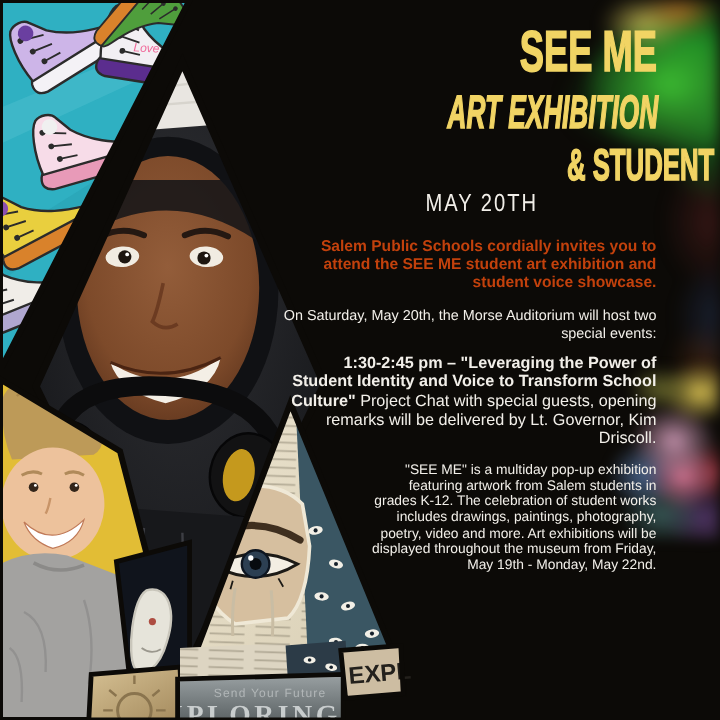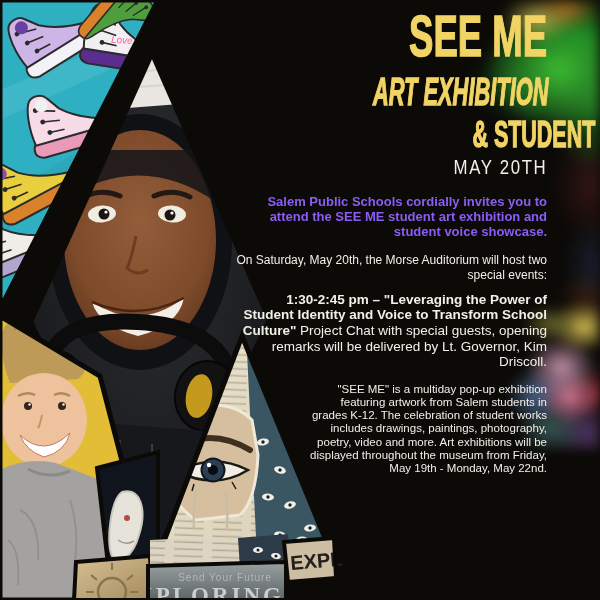--- a/index.html
+++ b/index.html
@@ -43,29 +43,29 @@
   .content{
     position:absolute;top:0;right:53px;width:312px;
     text-align:right;color:#f2efe9;
   }
   .t-line{line-height:1;}
   .sq{
     display:inline-block;transform-origin:100% 60%;
     font-weight:bold;color:#f1d464;-webkit-text-stroke:1.4px #f1d464;
     white-space:nowrap;
   }
-  .l1{font-size:58px;margin-top:7px;} .l1 .sq{transform:scaleX(.63);}
+  .l1{font-size:48px;margin-top:20px;} .l1 .sq{transform:scaleX(.63);}
   .l2{font-size:39px;margin-top:7px;font-style:italic;}  .l2 .sq{transform:scaleX(.56);}
   .l3{font-size:37px;margin-top:5px;}  .l3 .sq{transform:scaleX(.58);}
   .venue-line{line-height:1.12;font-size:20.5px;color:#f2efe9;}
   .venue-line span{display:inline-block;transform-origin:100% 50%;white-space:nowrap;font-weight:normal;}
-  .v1{margin-top:3px;} .v1 span{letter-spacing:2px;transform:scaleX(.82);}
+  .v1{margin-top:3px;text-align:center;} .v1 span{letter-spacing:2px;transform:scaleX(.82);}
   .v2 span{letter-spacing:.5px;transform:scaleX(.79);}
   p{margin:0;}
-  .invite{margin-top:15px;font-size:13px;font-weight:bold;line-height:15.2px;color:#8b5cf6;}
+  .invite{margin-top:15px;font-size:13px;font-weight:bold;line-height:15.2px;color:#c2410c;}
   .intro{margin-top:13px;font-size:12px;line-height:15.6px;}
   .ev1{margin-top:4px;font-size:13.5px;line-height:16px;font-weight:bold;}
   .ev2{margin-top:8px;font-size:13.5px;line-height:15.6px;}
   .ev2 b{font-weight:bold;}
   .footer-p{margin:13px 0 0 auto;width:242px;font-size:11.5px;line-height:13.2px;}
 </style>
 </head>
 <body>
 
 <div class="poster">

